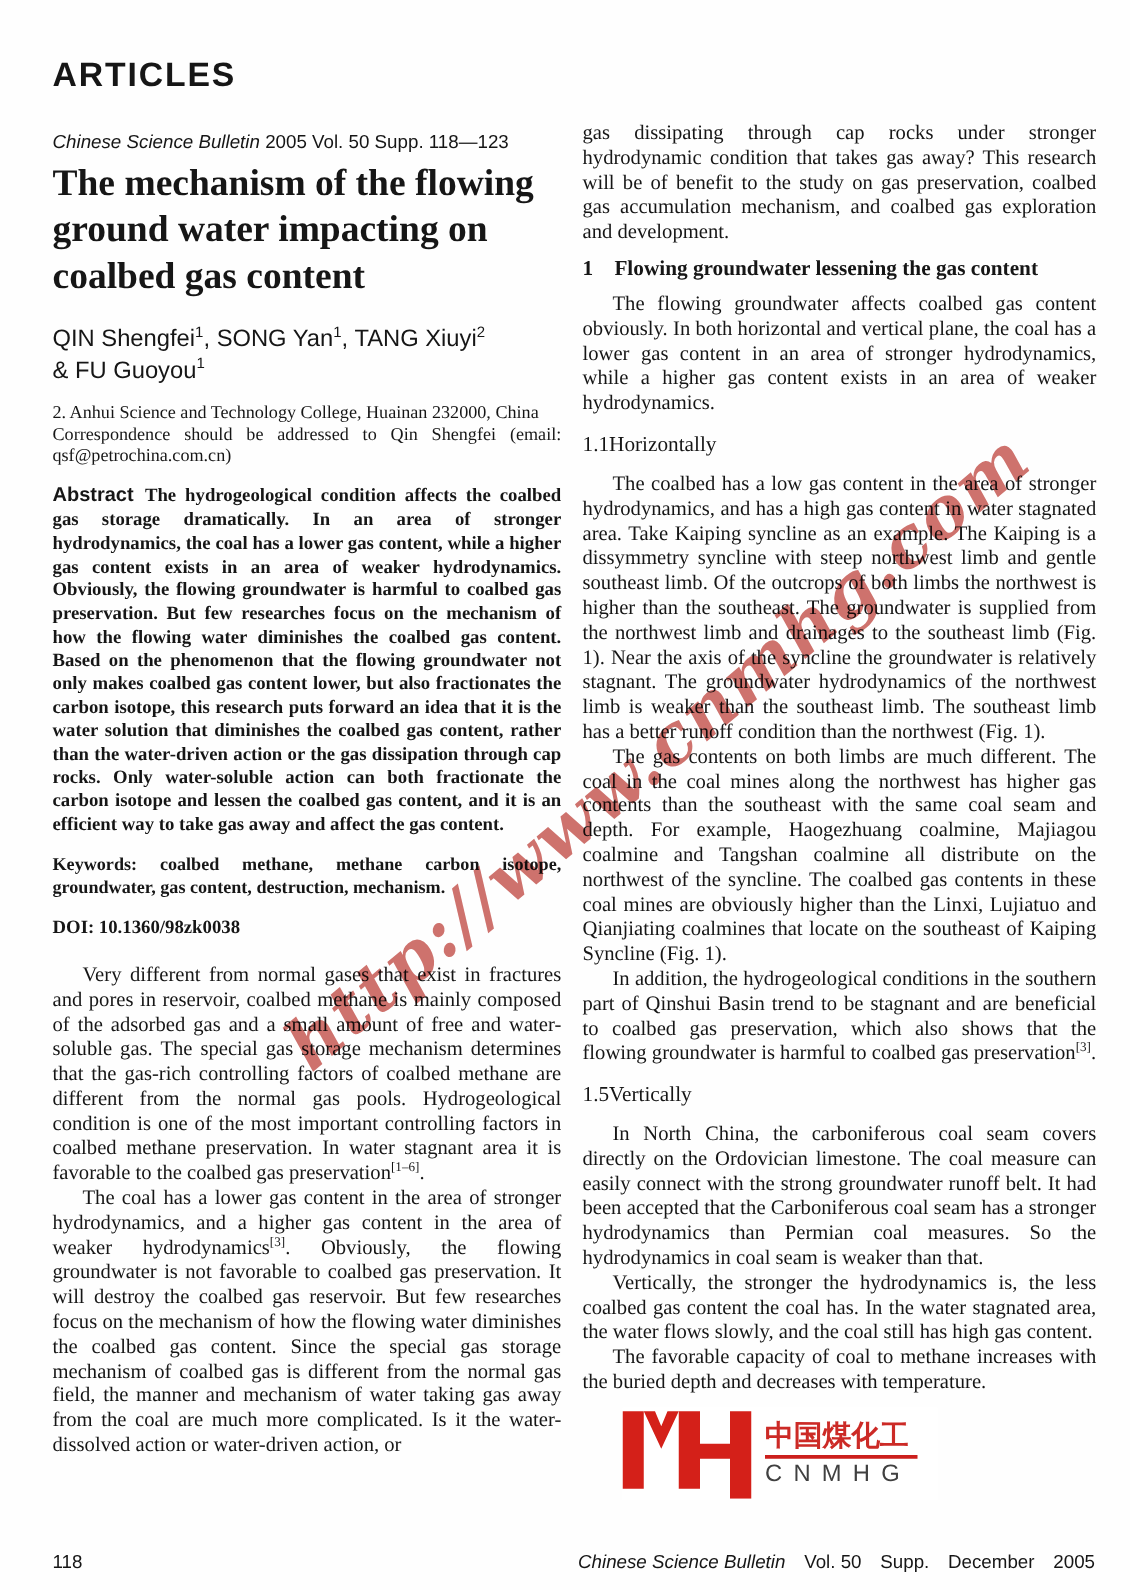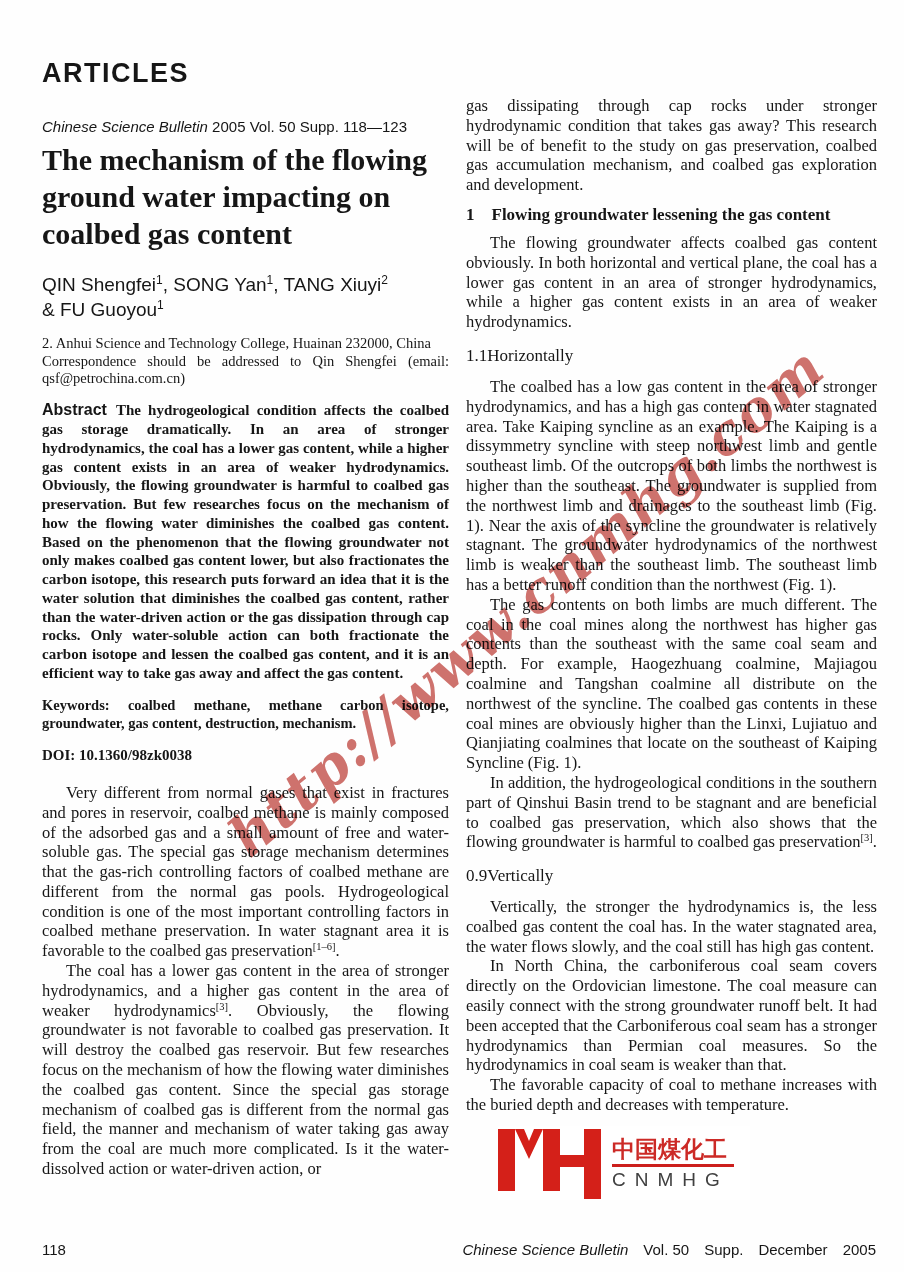--- a/index.html
+++ b/index.html
@@ -9,21 +9,21 @@
     position: relative;
     width: 904px;
     height: 1272px;
     background: #fefefe;
     overflow: hidden;
     color: #161616;
   }
   
   .col-left {
     position: absolute;
-    left: 42px; top: 58px;
+    left: 42px; top: 45px;
     width: 407px;
   }
   .col-right {
     position: absolute;
     left: 466px; top: 96px;
     width: 411px;
   }
   
   .kicker {
     font-family: "Liberation Sans", sans-serif;
@@ -229,25 +229,25 @@
 
     <div class="sec-h2">
       <span class="sec-num">1.1</span><span>Horizontally</span>
     </div>
 
     <p class="body-p">The coalbed has a low gas content in the area of stronger hydrodynamics, and has a high gas content in water stagnated area. Take Kaiping syncline as an example. The Kaiping is a dissymmetry syncline with steep northwest limb and gentle southeast limb. Of the outcrops of both limbs the northwest is higher than the southeast. The groundwater is supplied from the northwest limb and drainages to the southeast limb (Fig. 1). Near the axis of the syncline the groundwater is relatively stagnant. The groundwater hydrodynamics of the northwest limb is weaker than the southeast limb. The southeast limb has a better runoff condition than the northwest (Fig. 1).</p>
     <p class="body-p">The gas contents on both limbs are much different. The coal in the coal mines along the northwest has higher gas contents than the southeast with the same coal seam and depth. For example, Haogezhuang coalmine, Majiagou coalmine and Tangshan coalmine all distribute on the northwest of the syncline. The coalbed gas contents in these coal mines are obviously higher than the Linxi, Lujiatuo and Qianjiating coalmines that locate on the southeast of Kaiping Syncline (Fig. 1).</p>
     <p class="body-p">In addition, the hydrogeological conditions in the southern part of Qinshui Basin trend to be stagnant and are beneficial to coalbed gas preservation, which also shows that the flowing groundwater is harmful to coalbed gas preservation<sup class="ref-sup">[3]</sup>.</p>
 
     <div class="sec-h2">
-      <span class="sec-num">0.9</span><span>Vertically</span>
-    </div>
-
+      <span class="sec-num">1.5</span><span>Vertically</span>
+    </div>
+
+    <p class="body-p">In North China, the carboniferous coal seam covers directly on the Ordovician limestone. The coal measure can easily connect with the strong groundwater runoff belt. It had been accepted that the Carboniferous coal seam has a stronger hydrodynamics than Permian coal measures. So the hydrodynamics in coal seam is weaker than that.</p>
     <p class="body-p">Vertically, the stronger the hydrodynamics is, the less coalbed gas content the coal has. In the water stagnated area, the water flows slowly, and the coal still has high gas content.</p>
-    <p class="body-p">In North China, the carboniferous coal seam covers directly on the Ordovician limestone. The coal measure can easily connect with the strong groundwater runoff belt. It had been accepted that the Carboniferous coal seam has a stronger hydrodynamics than Permian coal measures. So the hydrodynamics in coal seam is weaker than that.</p>
     <p class="body-p">The favorable capacity of coal to methane increases with the buried depth and decreases with temperature.</p>
   </div>
 
   <div class="watermark">http://www.cnmhg.com</div>
 
   <div class="logo-stamp">
     <svg class="logo-glyph" width="104" height="72" viewBox="0 0 104 72" xmlns="http://www.w3.org/2000/svg">
       <g fill="#d42019">
         <rect x="0" y="2" width="17" height="62"></rect>
         <polygon points="17,2 31,32 45,2 36,2 31,14 26,2"></polygon>

